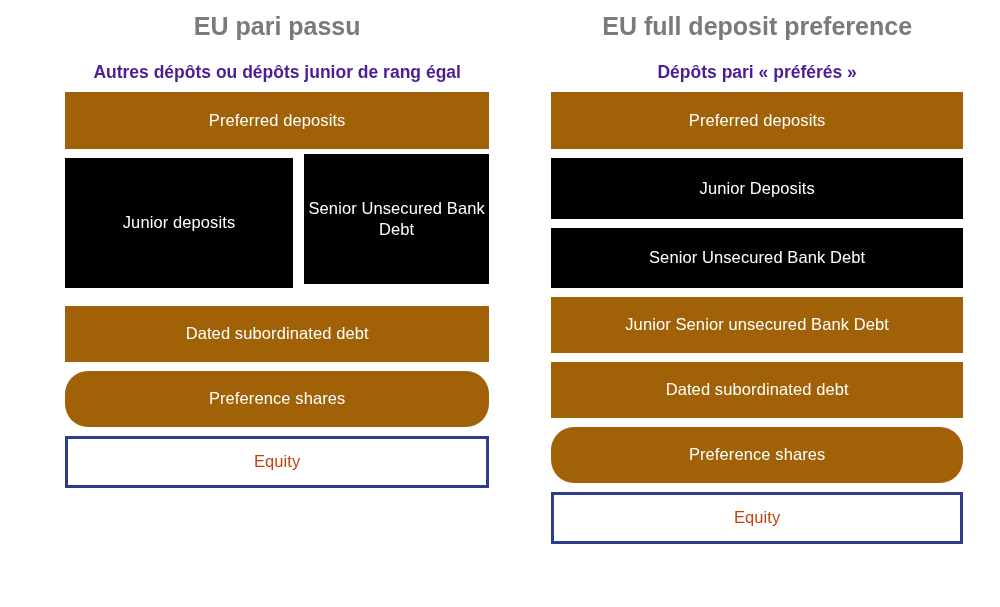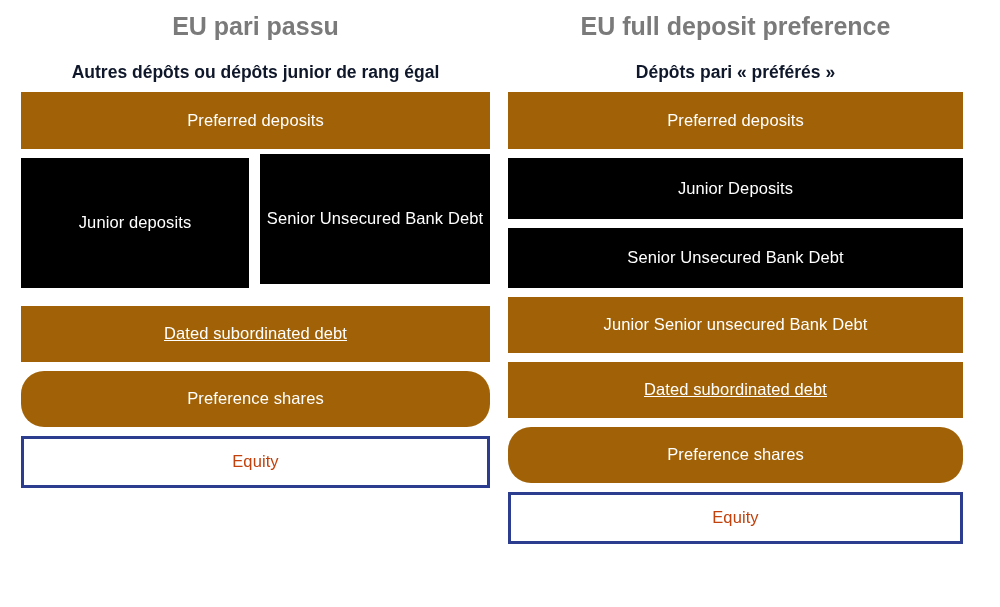--- a/index.html
+++ b/index.html
@@ -20,20 +20,21 @@
     height: 607px;
     box-sizing: border-box;
     display: flex;
     flex-direction: row;
   }
 
   .column {
     box-sizing: border-box;
     display: flex;
     flex-direction: column;
+    margin-left: 44px;
   }
   .column.left  { width: 500px; padding: 0 10px 0 21px; }
   .column.right { width: 500px; padding: 0 37px 0 8px; }
 
   .col-title {
     height: 52px;
     line-height: 52px;
     text-align: center;
     font-size: 25px;
     font-weight: bold;
@@ -41,21 +42,21 @@
     letter-spacing: 0px;
     white-space: nowrap;
   }
 
   .col-subtitle {
     height: 40px;
     line-height: 40px;
     text-align: center;
     font-size: 17.5px;
     font-weight: bold;
-    color: #0f172a;
+    color: #4c1d95;
     white-space: nowrap;
   }
 
   .stack {
     display: flex;
     flex-direction: column;
     flex: 1 1 auto;
   }
 
   .bar {
@@ -78,21 +79,21 @@
     border: 3px solid #2c3c8e;
     color: #c2410c;
   }
 
   
   .row-gap { flex: 0 0 9px; }
 
   .h-preferred   { flex: 0 0 57px; }
   .h-midblock    { flex: 0 0 130px; }
   .h-juniorsen   { flex: 0 0 56px; }
-  .h-dated       { flex: 0 0 56px; text-decoration: underline; }
+  .h-dated       { flex: 0 0 56px; }
   .h-pref-shares { flex: 0 0 56px; border-radius: 23px; }
   .h-equity      { flex: 0 0 52px; }
 
   
   .split-row {
     display: flex;
     flex-direction: row;
   }
   .split-row .bar { height: 100%; }
   .split-left  { flex: 0 0 228px; }

